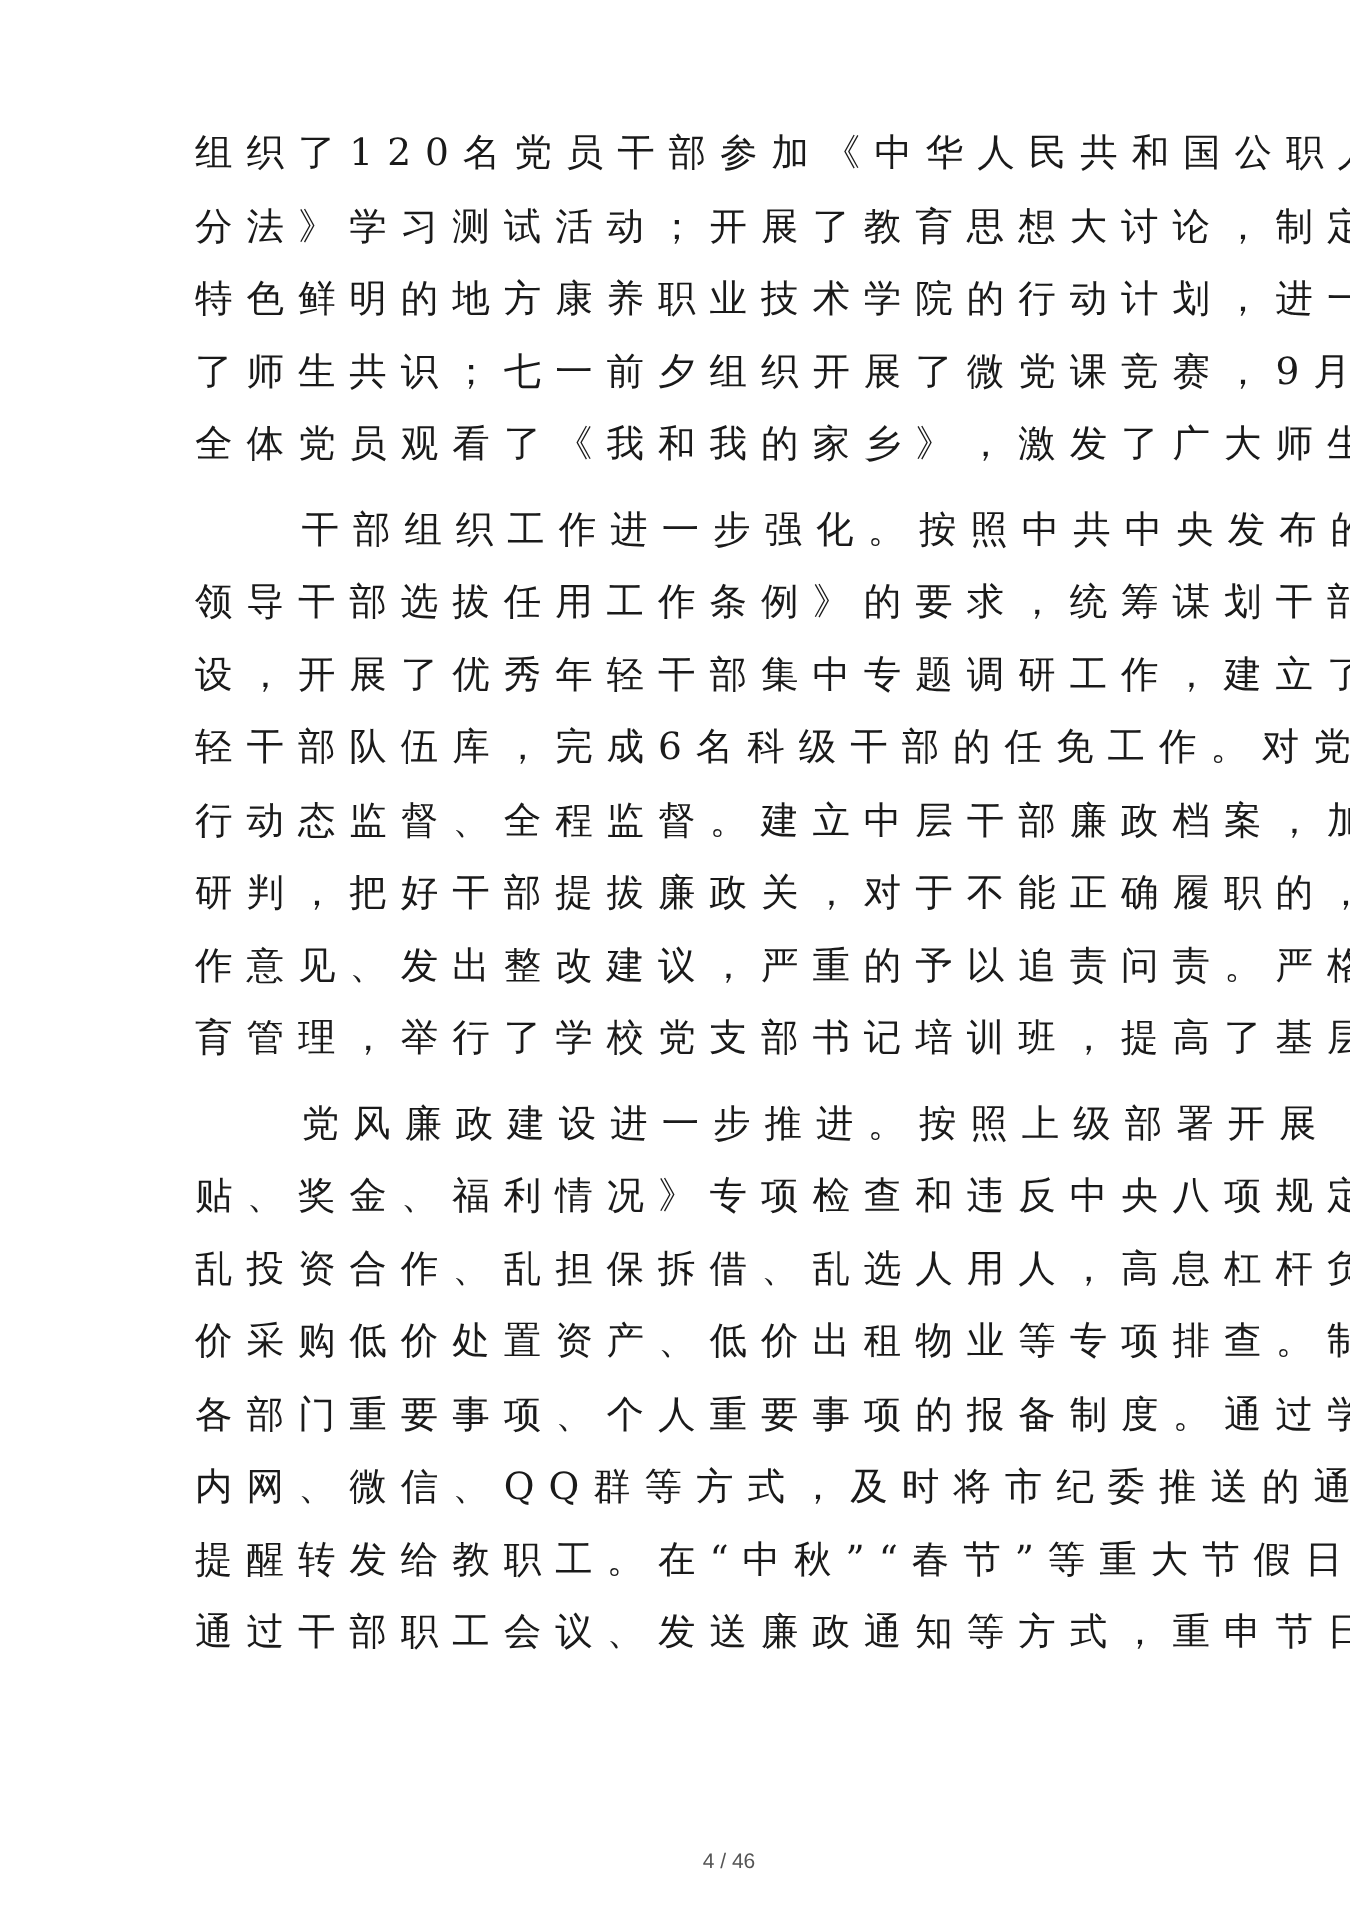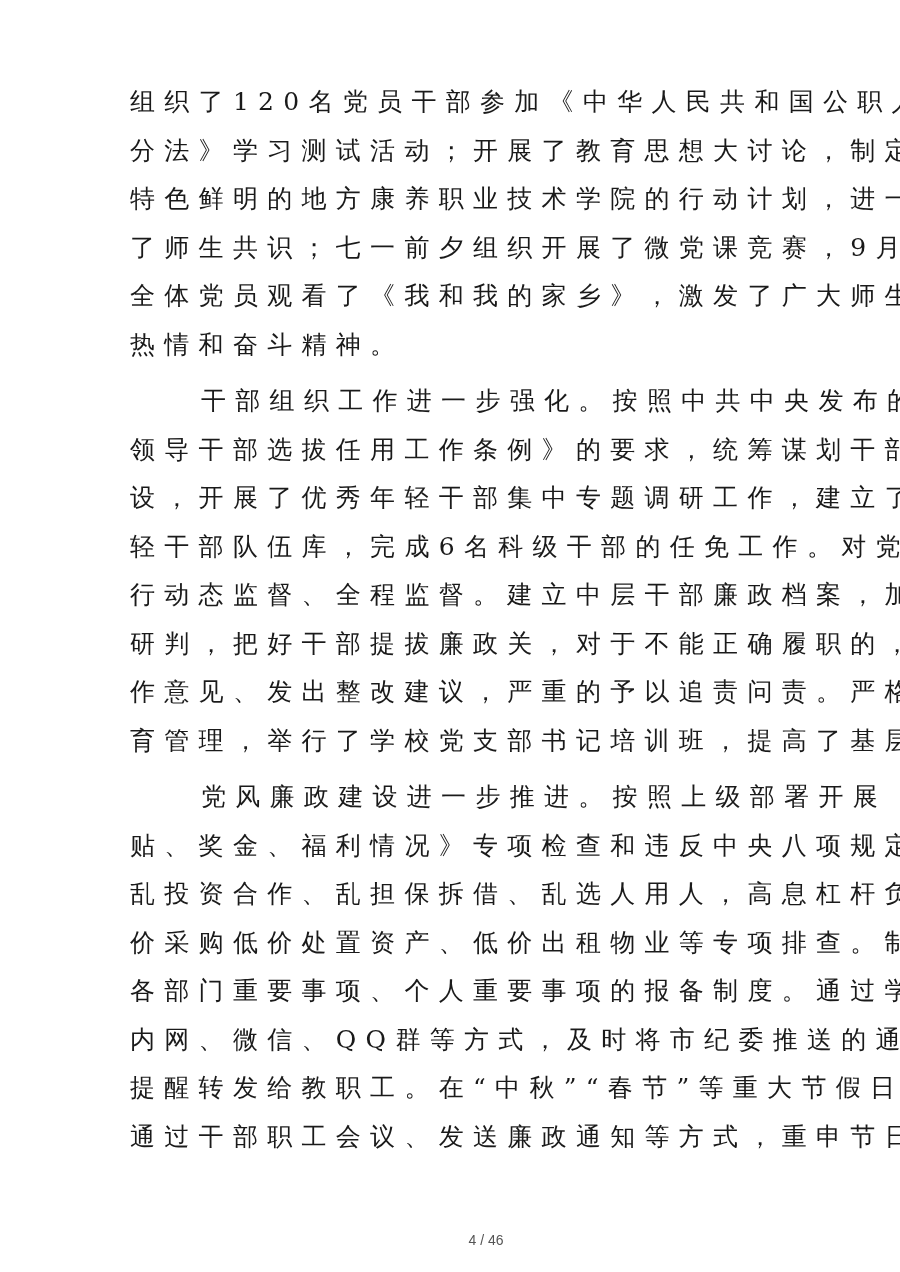--- a/index.html
+++ b/index.html
@@ -18,21 +18,20 @@
 <body>
 
 <div class="page">
   <div class="body-text">
     <div class="para">
       <span class="line">组织了120名党员干部参加《中华人民共和国公职人员政务处</span>
       <span class="line">分法》学习测试活动；开展了教育思想大讨论，制定了建设</span>
       <span class="line">特色鲜明的地方康养职业技术学院的行动计划，进一步凝聚</span>
       <span class="line">了师生共识；七一前夕组织开展了微党课竞赛，9月30日组织</span>
       <span class="line">全体党员观看了《我和我的家乡》，激发了广大师生的爱国</span>
-      <span class="line">热情和奋斗精神。</span>
     </div>
     <div class="para">
       <span class="line indent">干部组织工作进一步强化。按照中共中央发布的《党政</span>
       <span class="line">领导干部选拔任用工作条例》的要求，统筹谋划干部队伍建</span>
       <span class="line">设，开展了优秀年轻干部集中专题调研工作，建立了优秀年</span>
       <span class="line">轻干部队伍库，完成6名科级干部的任免工作。对党员干部实</span>
       <span class="line">行动态监督、全程监督。建立中层干部廉政档案，加强分析</span>
       <span class="line">研判，把好干部提拔廉政关，对于不能正确履职的，提出工</span>
       <span class="line">作意见、发出整改建议，严重的予以追责问责。严格干部教</span>
       <span class="line">育管理，举行了学校党支部书记培训班，提高了基层党组织</span>

